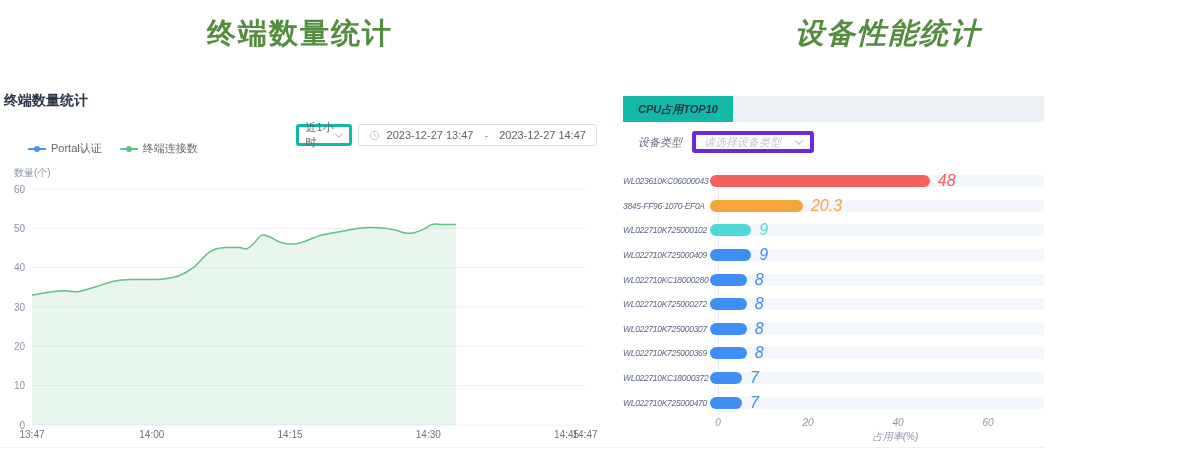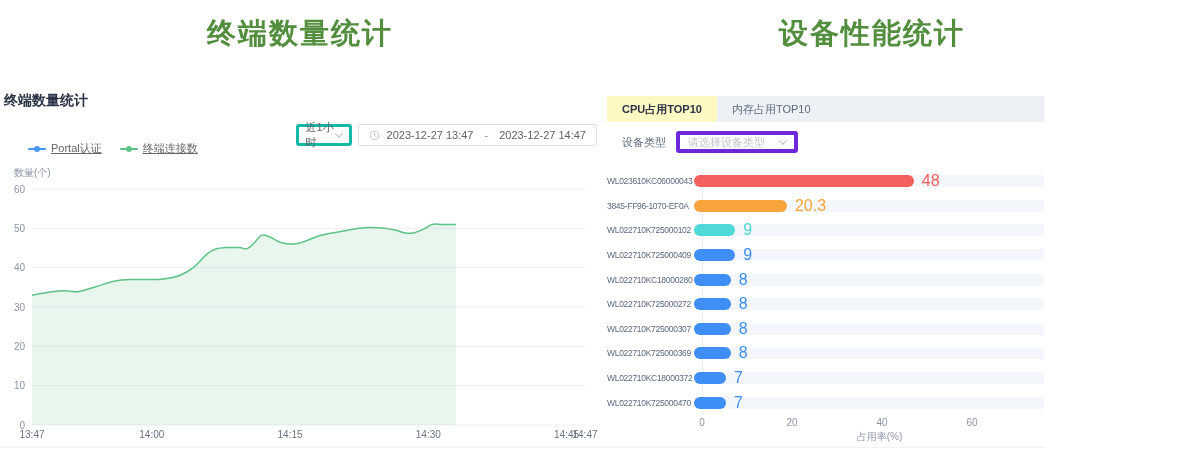--- a/index.html
+++ b/index.html
@@ -1,52 +1,52 @@
 <!DOCTYPE html>
 <html><head>
 <meta charset="utf-8">
 <style>
   * { margin:0; padding:0; box-sizing:border-box; }
   html,body { background:#fff; }
   body { font-family:"Liberation Sans","DejaVu Sans",sans-serif; }
   .page { position:relative; width:1044px; height:456px; background:#fff; overflow:hidden; }
   .panel { position:absolute; top:0; height:456px; width:600px; }
   .panel.left { left:0; }
-  .panel.right { left:572px; }
+  .panel.right { left:588px;font-style:italic; }
 
   .big-title { position:absolute; top:14px; left:0; width:100%; text-align:center;
                font-size:29px; font-weight:bold; letter-spacing:2px; color:#538e3f; }
 
   
   .card-title { position:absolute; top:92px; left:4px; font-size:14px; font-weight:bold; color:#2b3346; }
   .controls { position:absolute; top:124px; right:3px; display:flex; gap:6px; align-items:center; }
   .select-box { display:flex; align-items:center; justify-content:space-between; width:56px; height:22px;
                 border:3px solid #14b8a6; border-radius:3px; padding:0 7px; font-size:11px; color:#606266;
                 background:#fff; cursor:pointer; }
   .chev { width:6px; height:6px; border-right:1px solid #b4bac4; border-bottom:1px solid #b4bac4;
           transform:rotate(45deg) translate(-1px,-1px); flex:none; }
   .date-box { display:flex; align-items:center; gap:7px; height:22px; border:1px solid #dcdfe6;
               border-radius:3px; padding:0 10px; font-size:11px; color:#606266; background:#fff; cursor:pointer; }
   .date-box .sep { color:#909399; padding:0 4px; }
   .clock { width:11px; height:11px; flex:none; }
 
   .legend { position:absolute; top:141px; left:28px; display:flex; gap:18px; font-size:11px; color:#666; }
-  .legend-item { display:flex; align-items:center; gap:5px; cursor:pointer;text-decoration:underline; }
+  .legend-item { display:flex; align-items:center; gap:5px; cursor:pointer; }
   .lmark { position:relative; width:18px; height:6px; flex:none; }
   .lmark .lline { position:absolute; top:2px; left:0; width:18px; height:2px; border-radius:2px; }
   .lmark .ldot { position:absolute; top:0; left:6px; width:6px; height:6px; border-radius:50%; }
 
   .yname { position:absolute; top:166px; left:14px; font-size:10px; color:#8a93a6; }
   .line-chart { position:absolute; top:180px; left:0; width:600px; height:270px; }
 
   
   .tabbar { position:absolute; left:35px; top:96px; width:555px; height:26px; background:#edf1f6;
             display:flex; align-items:stretch; }
   .tab { padding:0 15px; line-height:26px; font-size:11px; color:#5f6b7c; cursor:pointer; white-space:nowrap; }
-  .tab.active { background:#fef9c3; color:#2b3346; font-weight:bold; }
+  .tab.active { background:#14b8a6; color:#2b3346; font-weight:bold; }
 
   .device-row { position:absolute; left:50px; top:131px; display:flex; align-items:center; gap:10px;
                 font-size:11px; color:#5f6b7c; }
   .device-select { display:flex; align-items:center; justify-content:space-between; width:122px; height:22px;
                    border:4px solid #6d28d9; border-radius:3px; padding:0 8px; background:#fff; cursor:pointer; }
   .device-select .placeholder { color:#c0c4cc; font-size:11px; }
 
   .bar-rows { position:absolute; left:35px; top:169px; width:545px; }
   .bar-row { height:24.6px; display:flex; align-items:center; }
   .bar-label { width:87px; padding-right:8px; text-align:right; font-size:8.5px; letter-spacing:-0.3px;
@@ -129,21 +129,20 @@
         <path d="M32,115.19999999999999C35.07222222222222,114.67555555555555,45.05694444444445,112.77444444444446,50.43333333333334,112.05333333333334C55.80972222222223,111.33222222222223,59.64999999999999,110.9388888888889,64.25833333333333,110.87333333333333C68.86666666666666,110.80777777777777,72.70694444444445,112.38111111111111,78.08333333333334,111.66C83.45972222222224,110.93888888888888,90.37222222222222,108.31666666666665,96.51666666666667,106.54666666666665C102.66111111111111,104.77666666666666,108.80555555555556,102.21999999999998,114.95,101.03999999999999C121.09444444444445,99.86,127.23888888888888,99.72888888888889,133.38333333333333,99.46666666666667C139.52777777777777,99.20444444444445,146.44027777777777,99.59777777777778,151.81666666666666,99.46666666666667C157.19305555555556,99.33555555555556,161.03333333333336,99.33555555555553,165.64166666666668,98.67999999999998C170.25,98.02444444444443,174.85833333333335,97.36888888888889,179.46666666666667,95.53333333333333C184.075,93.69777777777777,188.68333333333334,91.27222222222221,193.29166666666666,87.66666666666666C197.89999999999998,84.0611111111111,203.2763888888889,77.04666666666667,207.11666666666667,73.9C210.95694444444445,70.75333333333334,213.26111111111112,69.83555555555559,216.33333333333334,68.78666666666669C219.40555555555557,67.7377777777778,221.70972222222224,67.80333333333333,225.55,67.60666666666665C229.39027777777778,67.40999999999998,235.84194444444444,67.40999999999998,239.375,67.60666666666665C242.90805555555556,67.80333333333333,244.44416666666666,69.3766666666667,246.74833333333333,68.78666666666669C249.0525,68.19666666666669,250.7422222222222,66.29555555555555,253.2,64.06666666666666C255.65777777777777,61.83777777777777,258.73,56.59333333333333,261.495,55.41333333333333C264.26,54.23333333333333,266.5641666666666,55.80666666666668,269.78999999999996,56.98666666666668C273.0158333333333,58.16666666666668,276.85611111111115,61.31333333333334,280.85,62.49333333333334C284.8438888888889,63.67333333333334,289.91305555555556,64.19777777777777,293.75333333333333,64.06666666666666C297.5936111111111,63.935555555555545,299.8977777777778,63.01777777777776,303.89166666666665,61.70666666666665C307.8855555555555,60.39555555555554,313.1083333333333,57.64222222222221,317.71666666666664,56.19999999999999C322.325,54.75777777777777,326.93333333333334,53.97111111111112,331.5416666666667,53.05333333333334C336.15000000000003,52.13555555555556,340.7583333333333,51.48,345.3666666666667,50.69333333333333C349.975,49.90666666666666,355.3513888888889,48.85777777777779,359.19166666666666,48.33333333333334C363.03194444444443,47.808888888888895,364.5680555555556,47.61222222222221,368.40833333333336,47.54666666666665C372.24861111111113,47.4811111111111,377.625,47.481111111111105,382.23333333333335,47.94C386.8416666666667,48.39888888888889,392.21805555555557,49.44777777777779,396.05833333333334,50.30000000000001C399.8986111111111,51.152222222222235,402.2027777777778,52.66000000000001,405.275,53.05333333333334C408.3472222222222,53.44666666666667,411.4194444444445,53.315555555555555,414.4916666666667,52.66C417.56388888888887,52.00444444444444,420.7897222222222,50.49666666666667,423.7083333333333,49.120000000000005C426.6269444444444,47.74333333333334,428.93111111111114,45.186666666666675,432.00333333333333,44.400000000000006C435.0755555555555,43.61333333333334,438.1477777777778,44.400000000000006,442.14166666666665,44.400000000000006C446.1355555555555,44.400000000000006,453.66249999999997,44.400000000000006,455.96666666666664,44.400000000000006 L455.96666666666664,245 L32,245 Z" fill="#5dc286" fill-opacity="0.14" stroke="none"></path>
         <path d="M32,115.19999999999999C35.07222222222222,114.67555555555555,45.05694444444445,112.77444444444446,50.43333333333334,112.05333333333334C55.80972222222223,111.33222222222223,59.64999999999999,110.9388888888889,64.25833333333333,110.87333333333333C68.86666666666666,110.80777777777777,72.70694444444445,112.38111111111111,78.08333333333334,111.66C83.45972222222224,110.93888888888888,90.37222222222222,108.31666666666665,96.51666666666667,106.54666666666665C102.66111111111111,104.77666666666666,108.80555555555556,102.21999999999998,114.95,101.03999999999999C121.09444444444445,99.86,127.23888888888888,99.72888888888889,133.38333333333333,99.46666666666667C139.52777777777777,99.20444444444445,146.44027777777777,99.59777777777778,151.81666666666666,99.46666666666667C157.19305555555556,99.33555555555556,161.03333333333336,99.33555555555553,165.64166666666668,98.67999999999998C170.25,98.02444444444443,174.85833333333335,97.36888888888889,179.46666666666667,95.53333333333333C184.075,93.69777777777777,188.68333333333334,91.27222222222221,193.29166666666666,87.66666666666666C197.89999999999998,84.0611111111111,203.2763888888889,77.04666666666667,207.11666666666667,73.9C210.95694444444445,70.75333333333334,213.26111111111112,69.83555555555559,216.33333333333334,68.78666666666669C219.40555555555557,67.7377777777778,221.70972222222224,67.80333333333333,225.55,67.60666666666665C229.39027777777778,67.40999999999998,235.84194444444444,67.40999999999998,239.375,67.60666666666665C242.90805555555556,67.80333333333333,244.44416666666666,69.3766666666667,246.74833333333333,68.78666666666669C249.0525,68.19666666666669,250.7422222222222,66.29555555555555,253.2,64.06666666666666C255.65777777777777,61.83777777777777,258.73,56.59333333333333,261.495,55.41333333333333C264.26,54.23333333333333,266.5641666666666,55.80666666666668,269.78999999999996,56.98666666666668C273.0158333333333,58.16666666666668,276.85611111111115,61.31333333333334,280.85,62.49333333333334C284.8438888888889,63.67333333333334,289.91305555555556,64.19777777777777,293.75333333333333,64.06666666666666C297.5936111111111,63.935555555555545,299.8977777777778,63.01777777777776,303.89166666666665,61.70666666666665C307.8855555555555,60.39555555555554,313.1083333333333,57.64222222222221,317.71666666666664,56.19999999999999C322.325,54.75777777777777,326.93333333333334,53.97111111111112,331.5416666666667,53.05333333333334C336.15000000000003,52.13555555555556,340.7583333333333,51.48,345.3666666666667,50.69333333333333C349.975,49.90666666666666,355.3513888888889,48.85777777777779,359.19166666666666,48.33333333333334C363.03194444444443,47.808888888888895,364.5680555555556,47.61222222222221,368.40833333333336,47.54666666666665C372.24861111111113,47.4811111111111,377.625,47.481111111111105,382.23333333333335,47.94C386.8416666666667,48.39888888888889,392.21805555555557,49.44777777777779,396.05833333333334,50.30000000000001C399.8986111111111,51.152222222222235,402.2027777777778,52.66000000000001,405.275,53.05333333333334C408.3472222222222,53.44666666666667,411.4194444444445,53.315555555555555,414.4916666666667,52.66C417.56388888888887,52.00444444444444,420.7897222222222,50.49666666666667,423.7083333333333,49.120000000000005C426.6269444444444,47.74333333333334,428.93111111111114,45.186666666666675,432.00333333333333,44.400000000000006C435.0755555555555,43.61333333333334,438.1477777777778,44.400000000000006,442.14166666666665,44.400000000000006C446.1355555555555,44.400000000000006,453.66249999999997,44.400000000000006,455.96666666666664,44.400000000000006" fill="none" stroke="#5dc286" stroke-width="1.5"></path>
       </svg>
   </div>
 
   <div class="panel right">
     <div class="big-title" style="color: rgb(83, 142, 63);">设备性能统计</div>
 
     <div class="tabbar">
         <div class="tab active">CPU占用TOP10</div>
-        <div class="tab">内存占用TOP10</div>
       </div>
 
     <div class="device-row">
       <span class="dlabel">设备类型</span>
       <div class="device-select">
         <span class="placeholder">请选择设备类型</span>
         <span class="chev"></span>
       </div>
     </div>
 

